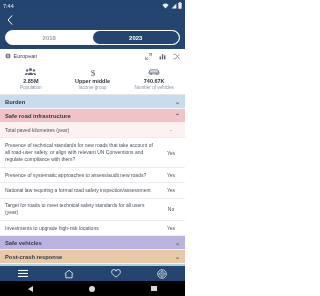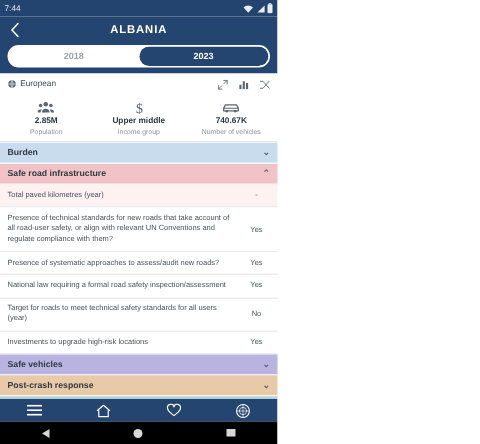--- a/index.html
+++ b/index.html
@@ -133,21 +133,20 @@
       </svg>
     </span>
   </div>
 
   <div class="titlebar">
     <div class="back-btn">
       <svg width="6" height="10" viewBox="0 0 6 10">
         <path d="M5 0.7 1 5l4 4.3" stroke="#ffffff" stroke-width="1" fill="none" stroke-linecap="round"></path>
       </svg>
     </div>
-    <div class="page-title">ALBANIA</div>
   </div>
 
   <div class="toggle-wrap">
     <div class="toggle">
       <div class="toggle-opt">2018</div>
       <div class="toggle-opt active">2023</div>
     </div>
   </div>
 
   <div class="region-bar">

